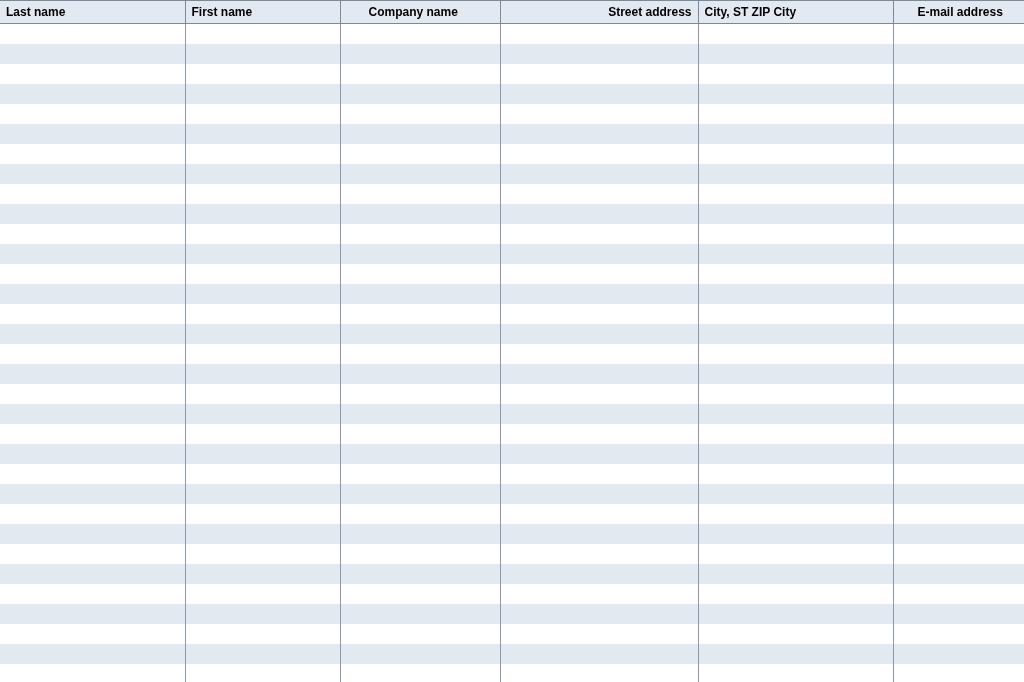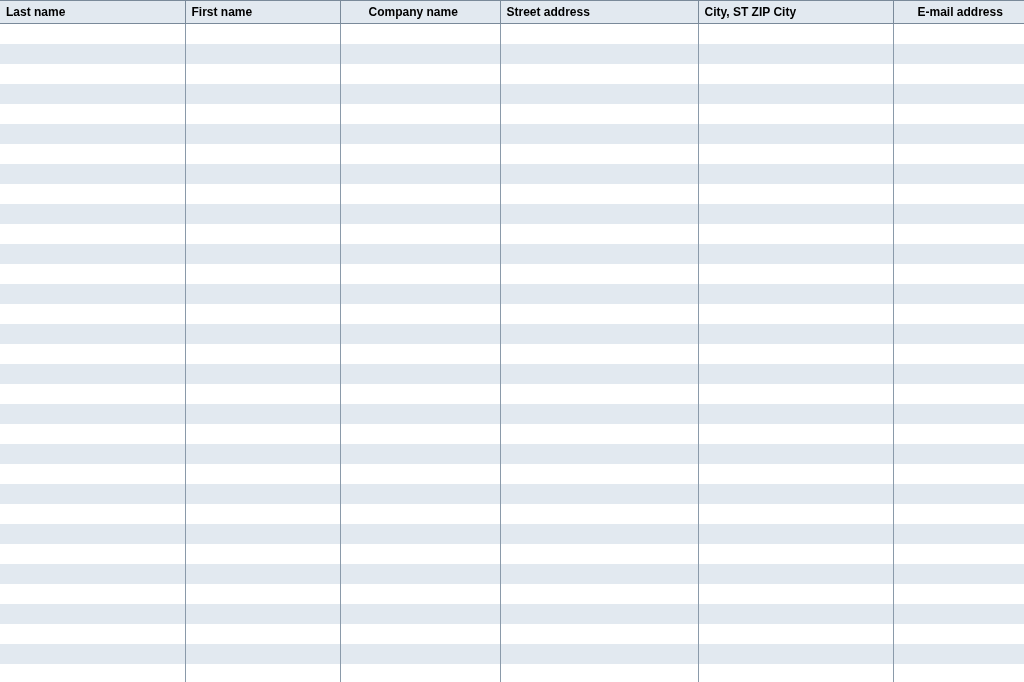--- a/index.html
+++ b/index.html
@@ -35,21 +35,21 @@
     }
     tr.odd td {
       background-color: #ffffff;
     }
     tr.even td {
       background-color: #e2e9f0;
     }
     .col-last { width: 185px; }
     .col-first { width: 155px; margin-left: 31px; }
     .col-company { width: 160px; padding-left: 28px; }
-    .col-street { width: 198px; }
+    .col-street { width: 198px; text-align: right; }
     .col-city { width: 195px; }
     .col-email { width: 131px; border-right: none; padding-left: 24px; }
     th.col-email, td.col-email { border-right: none; }
     th:first-child, td:first-child { border-left: none; margin-left: 40px; }
   </style>
 </head>
 <body>
 
 <table>
   <thead>

